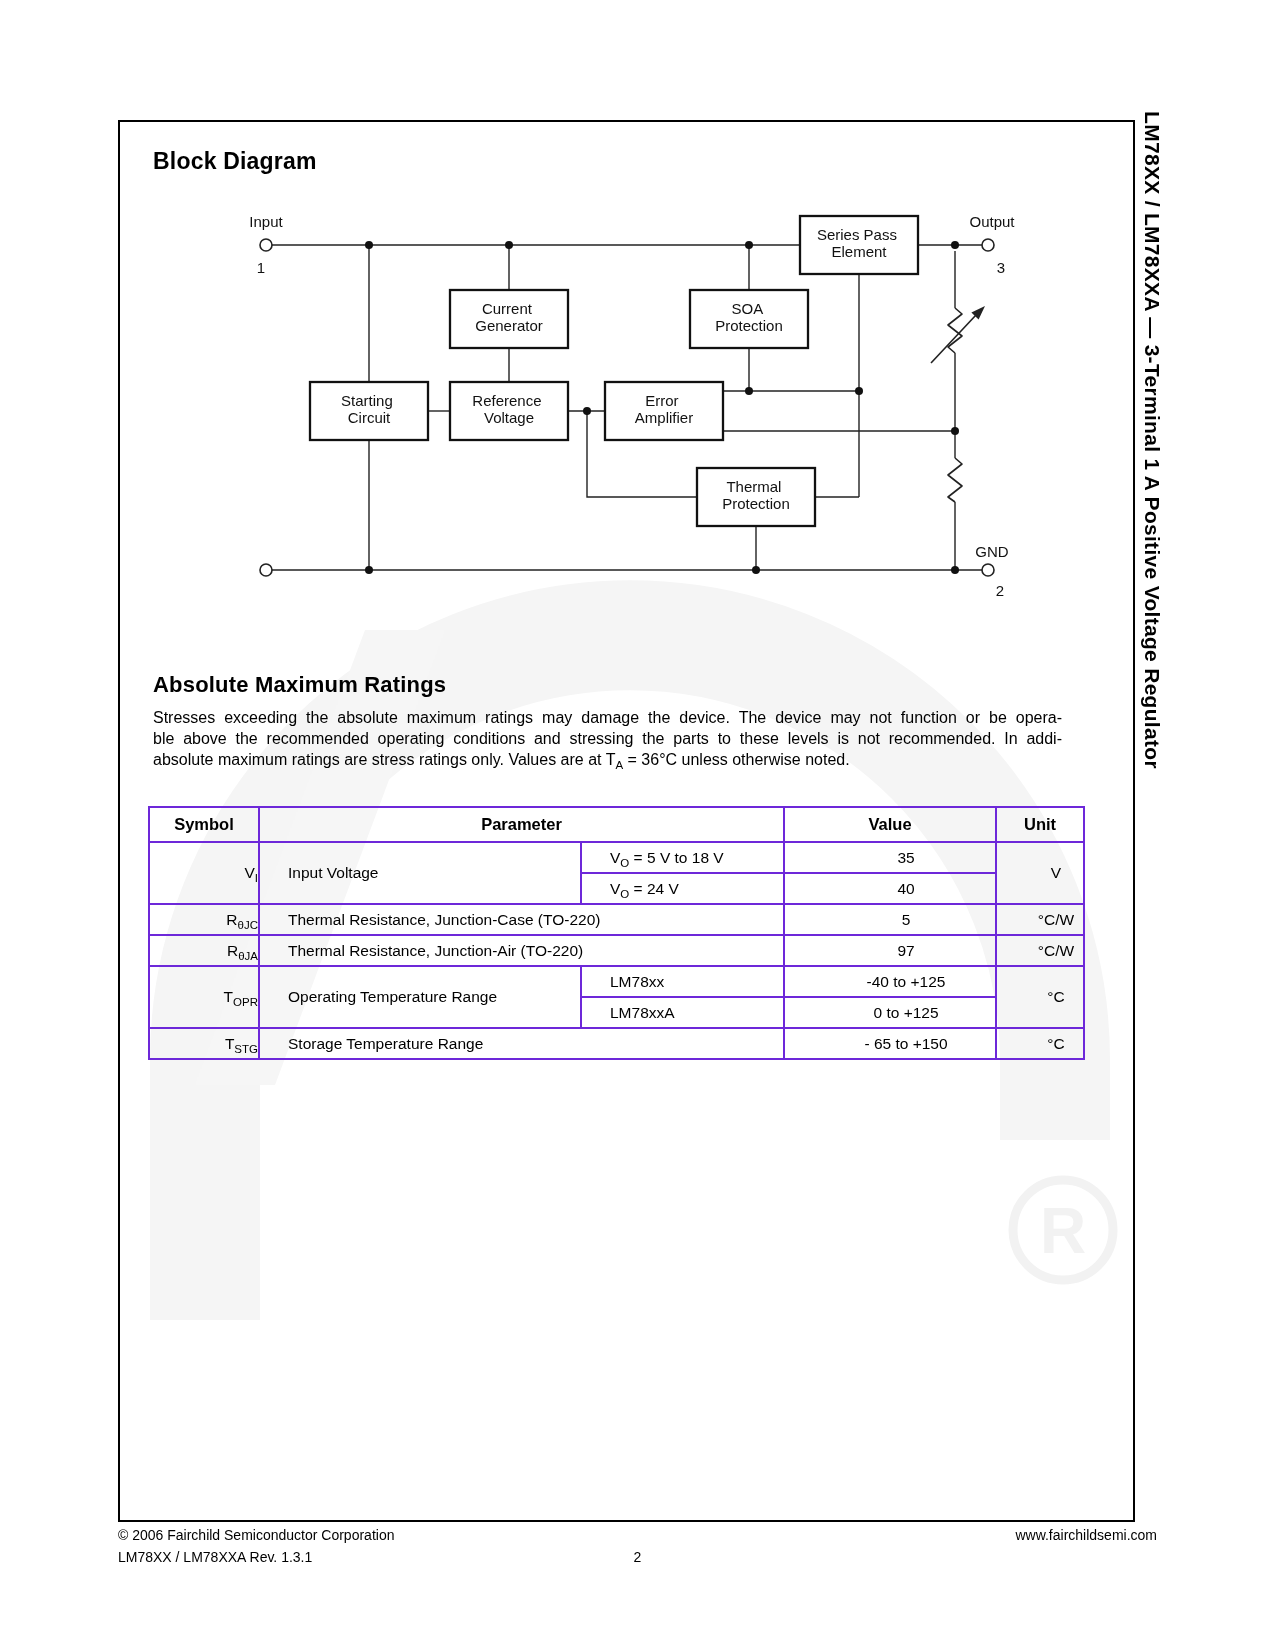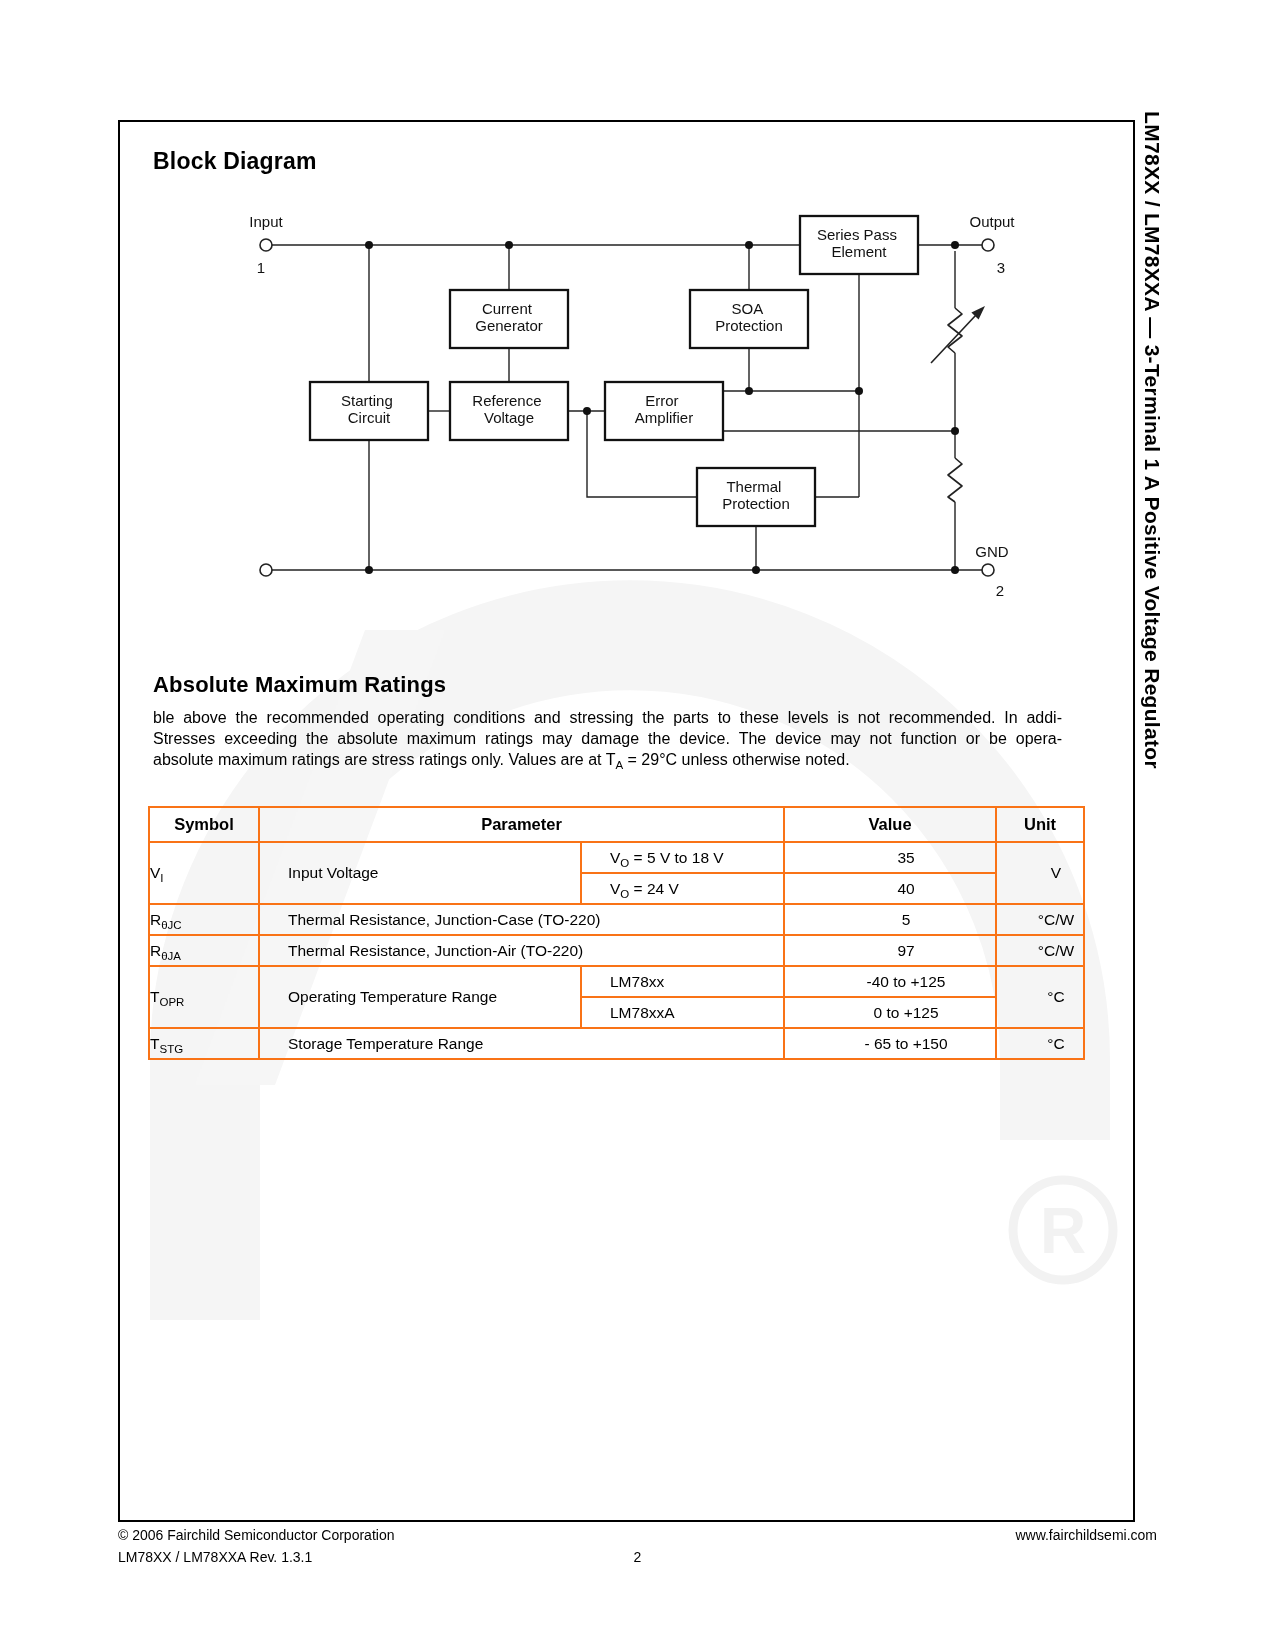--- a/index.html
+++ b/index.html
@@ -13,24 +13,24 @@
   .amr-head{left:153px;top:672px;font-size:22px;}
   .caption{position:absolute;left:118px;top:611px;width:1017px;text-align:center;
            font-weight:bold;font-size:16px;}
   .para{position:absolute;left:153px;top:707px;width:909px;font-size:16px;line-height:21.2px;}
   .pline{text-align:justify;text-align-last:justify;white-space:normal;}
   .pline.last{text-align:left;text-align-last:left;}
   sub{font-size:11.5px;line-height:0;}
   
   .ratings{position:absolute;left:148px;top:806px;width:935px;border-collapse:collapse;
            table-layout:fixed;font-size:15.5px;}
-  .ratings th,.ratings td{border:2px solid #f97316;padding:0;vertical-align:middle;}
+  .ratings th,.ratings td{border:2px solid #6d28d9;padding:0;vertical-align:middle;}
   .ratings th{font-size:16.5px;font-weight:bold;height:33px;text-align:center;}
   .ratings td{height:29px;}
-  td.sym{text-align:left;}
+  td.sym{text-align:right;}
   td.param,td.cond{text-align:left;}
   td.param{padding-left:28px;margin-left:36px;}
   td.cond{padding-left:28px;}
   td.val,td.unit{text-align:center;padding-left:32px;}
   
   .diagram{position:absolute;left:140px;top:195px;}
   .blk{fill:#fff;stroke:#111;stroke-width:2.3px;}
   .wire{stroke:#222;stroke-width:1.4px;fill:none;}
   .sym{stroke:#222;stroke-width:1.6px;fill:none;stroke-linejoin:round;}
   .dot{fill:#111;}
@@ -171,23 +171,23 @@
         <text class="dtext" x="852" y="362" text-anchor="middle">GND</text>
         <text class="dtext" x="860" y="401" text-anchor="middle">2</text>
       </g>
       <circle class="pin" cx="126" cy="375" r="6"></circle>
     </svg>
 
 
     <div class="h1 amr-head">Absolute Maximum Ratings</div>
 
     <div class="para">
+      <div class="pline">Stresses exceeding the absolute maximum ratings may damage the device. The device may not function or be opera-</div>
       <div class="pline">ble above the recommended operating conditions and stressing the parts to these levels is not recommended. In addi-</div>
-      <div class="pline">Stresses exceeding the absolute maximum ratings may damage the device. The device may not function or be opera-</div>
-      <div class="pline last"><span>absolute maximum ratings are stress ratings only. Values are at T</span><sub>A</sub><span> = 29°C unless otherwise noted.</span></div>
+      <div class="pline last"><span>absolute maximum ratings are stress ratings only. Values are at T</span><sub>A</sub><span> = 36°C unless otherwise noted.</span></div>
     </div>
 
     <table class="ratings">
       <colgroup>
         <col style="width:110px">
           <col style="width:322px">
           <col style="width:203px">
         <col style="width:212px">
           <col style="width:88px">
       </colgroup>

